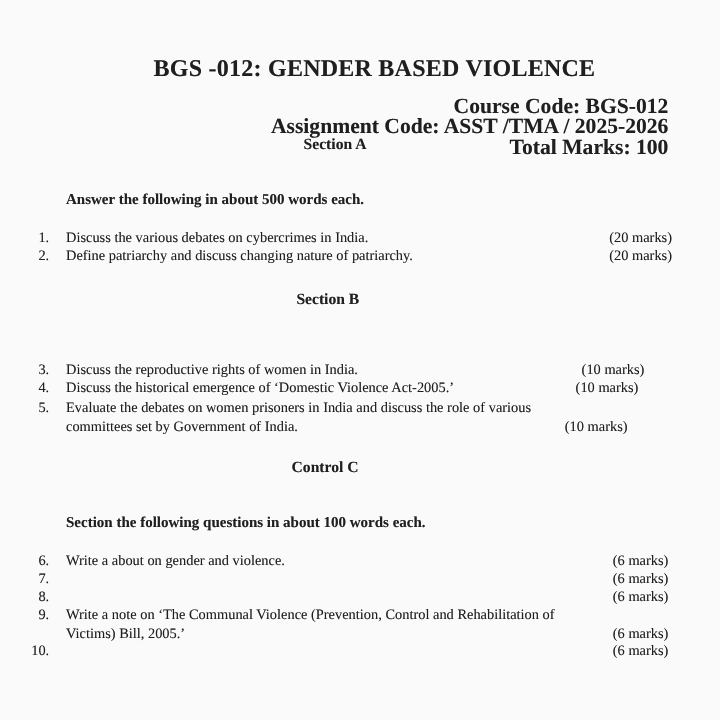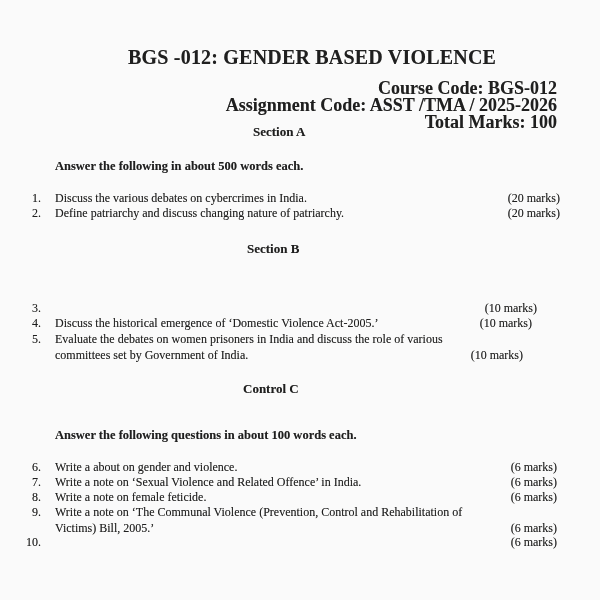--- a/index.html
+++ b/index.html
@@ -32,21 +32,21 @@
     top: 80px; right: 43px;
     text-align: right;
     font-weight: bold;
     font-size: 18px;
     line-height: 17px;
   }
   .section-heading {
     font-weight: bold;
     font-size: 13px;
   }
-  .sec-a-head { left: 253px; top: 124px; }
+  .sec-a-head { left: 253px; top: 112px; }
   .sec-b-head { left: 247px; top: 241px; }
   .sec-c-head { left: 243px; top: 381px; }
   .instruction {
     font-weight: bold;
     font-size: 12.5px;
   }
   .instr-a { left: 55px; top: 159px; }
   .instr-b { left: 53px; top: 268px; }
   .instr-c { left: 55px; top: 428px; }
   .qline {
@@ -113,52 +113,51 @@
   <div class="qline q2">
     <span class="qnum">2.</span>
     <span class="qtext">Define patriarchy and discuss changing nature of patriarchy.</span>
     <span class="qmarks mr-a">(20 marks)</span>
   </div>
 
   <div class="abs section-heading sec-b-head">Section B</div>
 
   <div class="qline q3">
     <span class="qnum">3.</span>
+    <span class="qtext">Discuss the reproductive rights of women in India.</span>
     <span class="qmarks mr-b3">(10 marks)</span>
   </div>
   <div class="qline q4">
     <span class="qnum">4.</span>
     <span class="qtext">Discuss the historical emergence of ‘Domestic Violence Act-2005.’</span>
     <span class="qmarks mr-b4">(10 marks)</span>
   </div>
   <div class="qline q5a">
     <span class="qnum">5.</span>
     <span class="qtext">Evaluate the debates on women prisoners in India and discuss the role of various</span>
   </div>
   <div class="qline q5b">
     <span class="qtext">committees set by Government of India.</span>
     <span class="qmarks mr-b5">(10 marks)</span>
   </div>
 
   <div class="abs section-heading sec-c-head">Control C</div>
-  <div class="abs instruction instr-c">Answer the following questions in about 100 words each.</div>
+  <div class="abs instruction instr-c">Section the following questions in about 100 words each.</div>
 
   <div class="qline q6">
     <span class="qnum">6.</span>
     <span class="qtext">Write a about on gender and violence.</span>
     <span class="qmarks mr-c">(6 marks)</span>
   </div>
   <div class="qline q7">
     <span class="qnum">7.</span>
-    <span class="qtext">Write a note on ‘Sexual Violence and Related Offence’ in India.</span>
     <span class="qmarks mr-c">(6 marks)</span>
   </div>
   <div class="qline q8">
     <span class="qnum">8.</span>
-    <span class="qtext">Write a note on female feticide.</span>
     <span class="qmarks mr-c">(6 marks)</span>
   </div>
   <div class="qline q9a">
     <span class="qnum">9.</span>
     <span class="qtext">Write a note on ‘The Communal Violence (Prevention, Control and Rehabilitation of</span>
   </div>
   <div class="qline q9b">
     <span class="qtext">Victims) Bill, 2005.’</span>
     <span class="qmarks mr-c">(6 marks)</span>
   </div>

